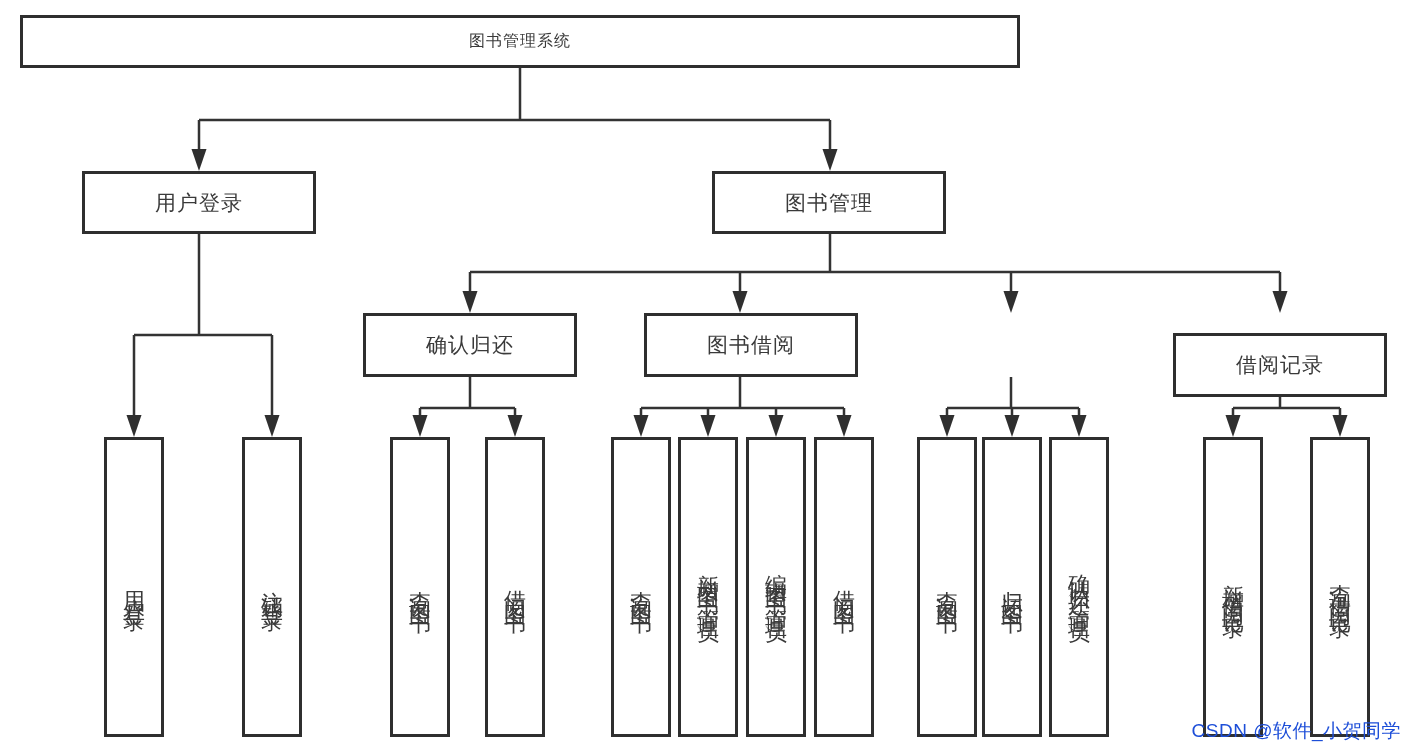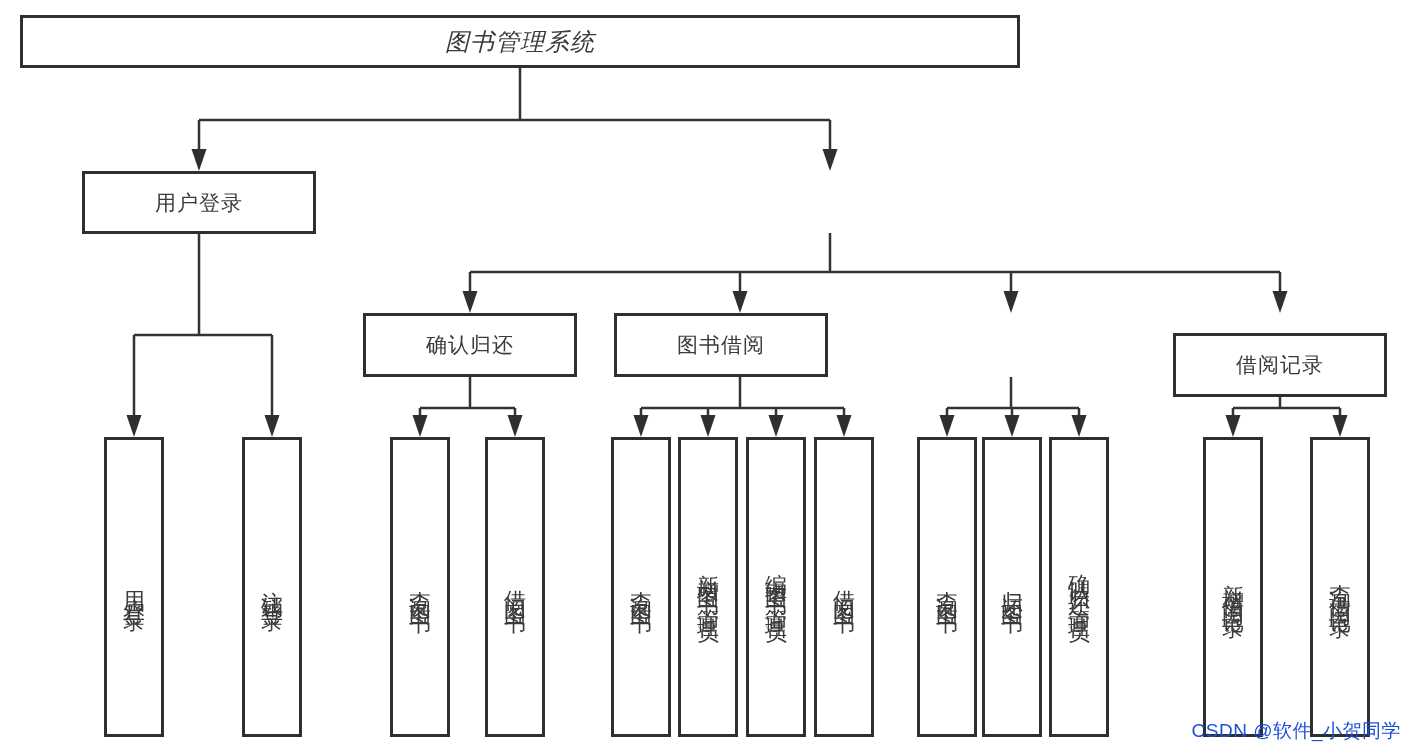--- a/index.html
+++ b/index.html
@@ -43,21 +43,21 @@
   }
   .hnode .lbl {
     font-size: 21px;
     letter-spacing: 1px;
     color: #3a3a3a;
     white-space: nowrap;
   }
   .root {
     left: 20px; top: 15px; width: 1000px; height: 53px;
   }
-  .root .lbl { font-size: 24px; font-style: italic; }
+  .root .lbl { font-size: 16px; }
   .lv2 { top: 171px; width: 234px; height: 63px; }
   .lv3 { top: 313px; height: 64px; width: 214px; }
   .leaf {
     position: absolute;
     box-sizing: border-box;
     top: 437px;
     width: 60px;
     height: 300px;
     border: 3px solid #2f2f2f;
     background: #ffffff;
@@ -129,25 +129,28 @@
     </g>
   </svg>
 
   <div class="hnode root">
     <span class="lbl">图书管理系统</span>
   </div>
 
   <div class="hnode lv2" style="left:82px;">
     <span class="lbl">用户登录</span>
   </div>
+  <div class="hnode lv2" style="left:712px;">
+    <span class="lbl">图书管理</span>
+  </div>
 
   <div class="hnode lv3" style="left:363px;">
     <span class="lbl">确认归还</span>
   </div>
-  <div class="hnode lv3" style="left:614px;">
+  <div class="hnode lv3" style="left:644px;">
     <span class="lbl">图书借阅</span>
   </div>
   <div class="hnode lv3" style="left:1173px;margin-top:20px;">
     <span class="lbl">借阅记录</span>
   </div>
 
   <div class="leaf" style="left:104px;">
     <span class="vlbl">用户登录</span>
   </div>
   <div class="leaf" style="left:242px;">

